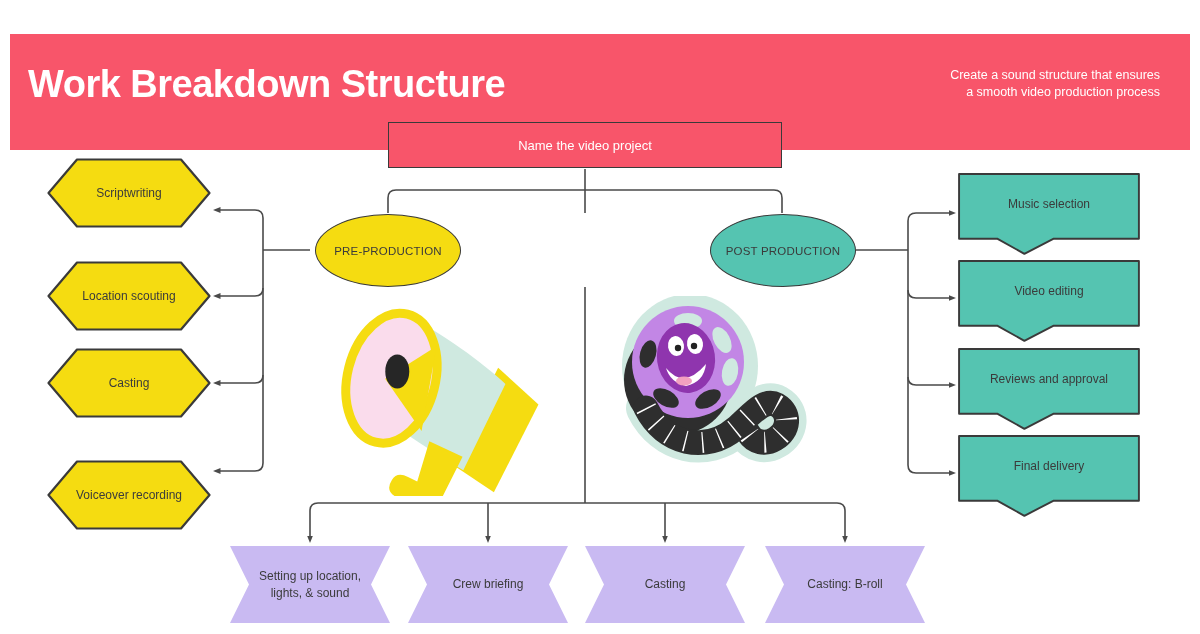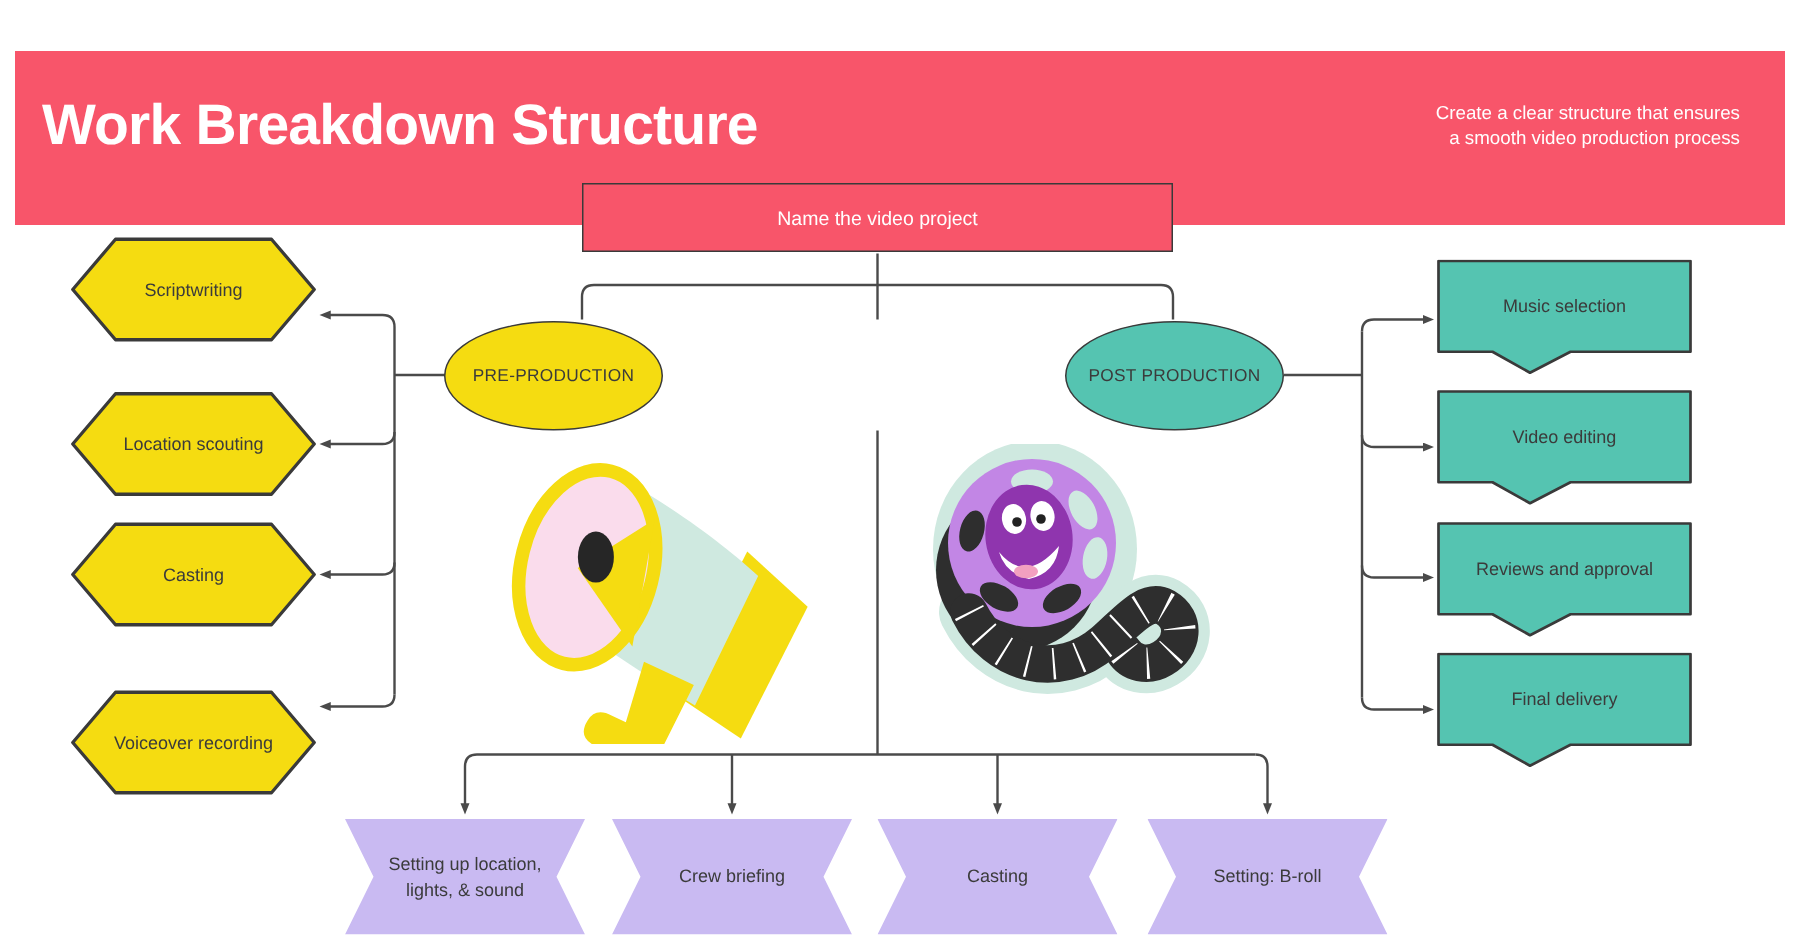--- a/index.html
+++ b/index.html
@@ -31,46 +31,46 @@
     background:var(--red);border:1.7px solid #3a3a3a;box-sizing:border-box;
     display:flex;align-items:center;justify-content:center;
     color:#fff;font-size:13px;
   }
   .ellipse{
     position:absolute;top:214px;width:146px;height:73px;border-radius:50%;
     border:1.7px solid #3a3a3a;box-sizing:border-box;z-index:2;
     display:flex;align-items:center;justify-content:center;
     font-size:11.5px;color:var(--text);letter-spacing:0.2px;text-align:center;
   }
-  .ellipse.pre{left:296px;background:var(--yellow);}
+  .ellipse.pre{left:315px;background:var(--yellow);}
   .ellipse.prod{left:512px;background:var(--lavender);}
   .ellipse.post{left:710px;background:var(--teal);text-align:center;}
   .hexnode{position:absolute;left:47px;width:164px;height:70px;z-index:2;}
   .hexnode svg{position:absolute;inset:0;}
   .hexnode .hex{fill:var(--yellow);stroke:#3a3a3a;stroke-width:2.2;stroke-linejoin:round;}
-  .tealnode{position:absolute;left:958px;width:170px;height:77px;z-index:2;}
+  .tealnode{position:absolute;left:958px;width:170px;height:77px;z-index:2;padding-left:12px;}
   .tealnode svg{position:absolute;inset:0;}
   .tealnode .shape{fill:var(--teal);stroke:#3a3a3a;stroke-width:1.8;stroke-linejoin:round;}
   .tealnode .node-label{bottom:15px;}
   .banner{position:absolute;top:546px;width:160px;height:77px;z-index:2;}
   .banner svg{position:absolute;inset:0;}
   .banner .shape{fill:var(--lavender);}
   .banner .node-label{padding:0 24px;line-height:1.35;}
   
   .illus{position:absolute;z-index:3;pointer-events:none;}
 </style>
 </head>
 <body>
 
 <div class="canvas">
 
   <div class="header">
     <h1>Work Breakdown Structure</h1>
     <div class="tagline">
-      <div>Create a clear structure that ensures</div>
+      <div>Create a sound structure that ensures</div>
       <div>a smooth video production process</div>
     </div>
   </div>
 
   <svg class="connectors" width="1200" height="634" viewBox="0 0 1200 634">
     <defs>
       <marker id="arr" markerUnits="userSpaceOnUse" markerWidth="9" markerHeight="8" refX="1.5" refY="3" orient="auto">
         <path d="M0,0 L7.5,3 L0,6 Z"></path>
       </marker>
     </defs>
@@ -170,21 +170,21 @@
   <div class="banner" style="left:585px">
     <svg viewBox="0 0 160 77">
         <path class="shape" d="M0,0 H160 L141,38.5 L160,77 H0 L19,38.5 Z"></path>
       </svg>
     <span class="node-label">Casting</span>
   </div>
   <div class="banner" style="left:765px">
     <svg viewBox="0 0 160 77">
         <path class="shape" d="M0,0 H160 L141,38.5 L160,77 H0 L19,38.5 Z"></path>
       </svg>
-    <span class="node-label">Setting: B-roll</span>
+    <span class="node-label">Casting: B-roll</span>
   </div>
 
   <svg class="illus" style="left:328px;top:284px" width="215" height="212" viewBox="0 0 215 212">
     <g transform="rotate(14 62 100)">
       <path d="M163,58 L211,84 L189,180 L139,162 Z" fill="var(--yellow)"></path>
       <path d="M66,30 C112,42 152,60 174,72 L154,166 C120,156 90,144 64,136 Z" fill="var(--mint)"></path>
       <path d="M114,146 L150,153 L139,202 Q136,216 121,213 L95,208 Q83,205 87,193 Q90,183 102,186 L112,188 Z" fill="var(--yellow)"></path>
       <ellipse cx="62" cy="94" rx="44" ry="66" fill="var(--pink)" stroke="var(--yellow)" stroke-width="9"></ellipse>
       <path d="M98,52 L104,138 L56,96 Z" fill="var(--yellow)"></path>
       <ellipse cx="66" cy="86" rx="12" ry="17" fill="#262626" transform="rotate(-14 66 86)"></ellipse>

